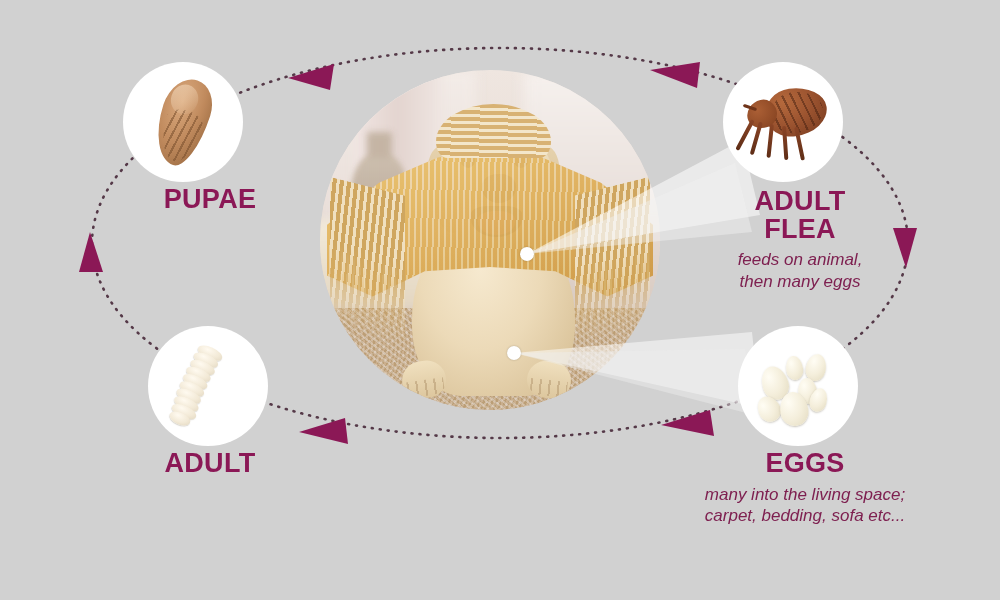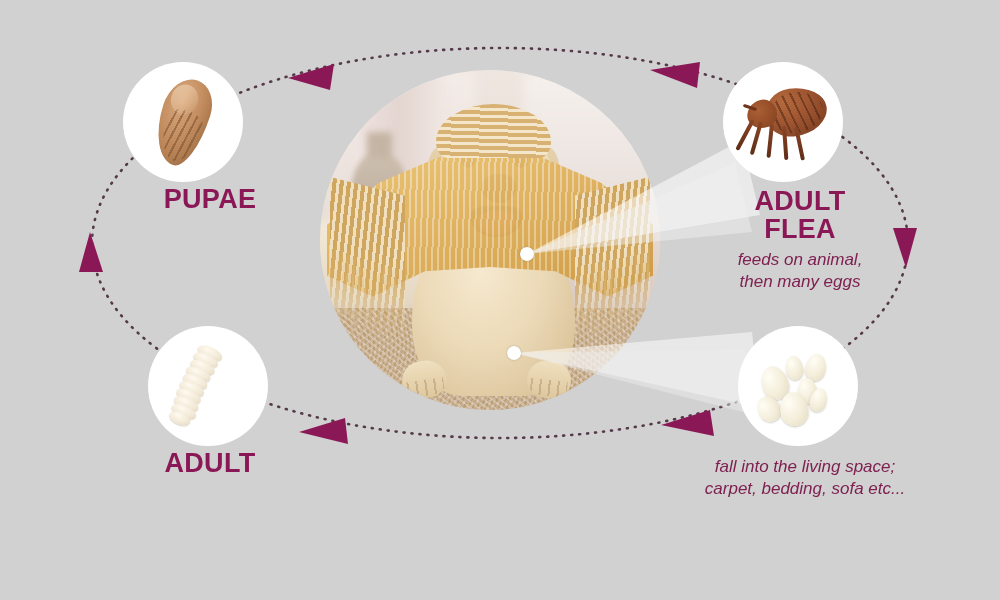--- a/index.html
+++ b/index.html
@@ -433,17 +433,18 @@
 FLEA</div>
     <div class="label-desc">feeds on animal,
 then many eggs</div>
   </div>
 
   <div class="label-block block-larvae tc">
     <div class="label-title">ADULT</div>
   </div>
 
   <div class="label-block block-eggs tc">
-    <div class="label-desc">fall into the living space;
+    <div class="label-title">EGGS</div>
+    <div class="label-desc">many into the living space;
 carpet, bedding, sofa etc...</div>
   </div>
 
 </div>
 
 </body></html>

